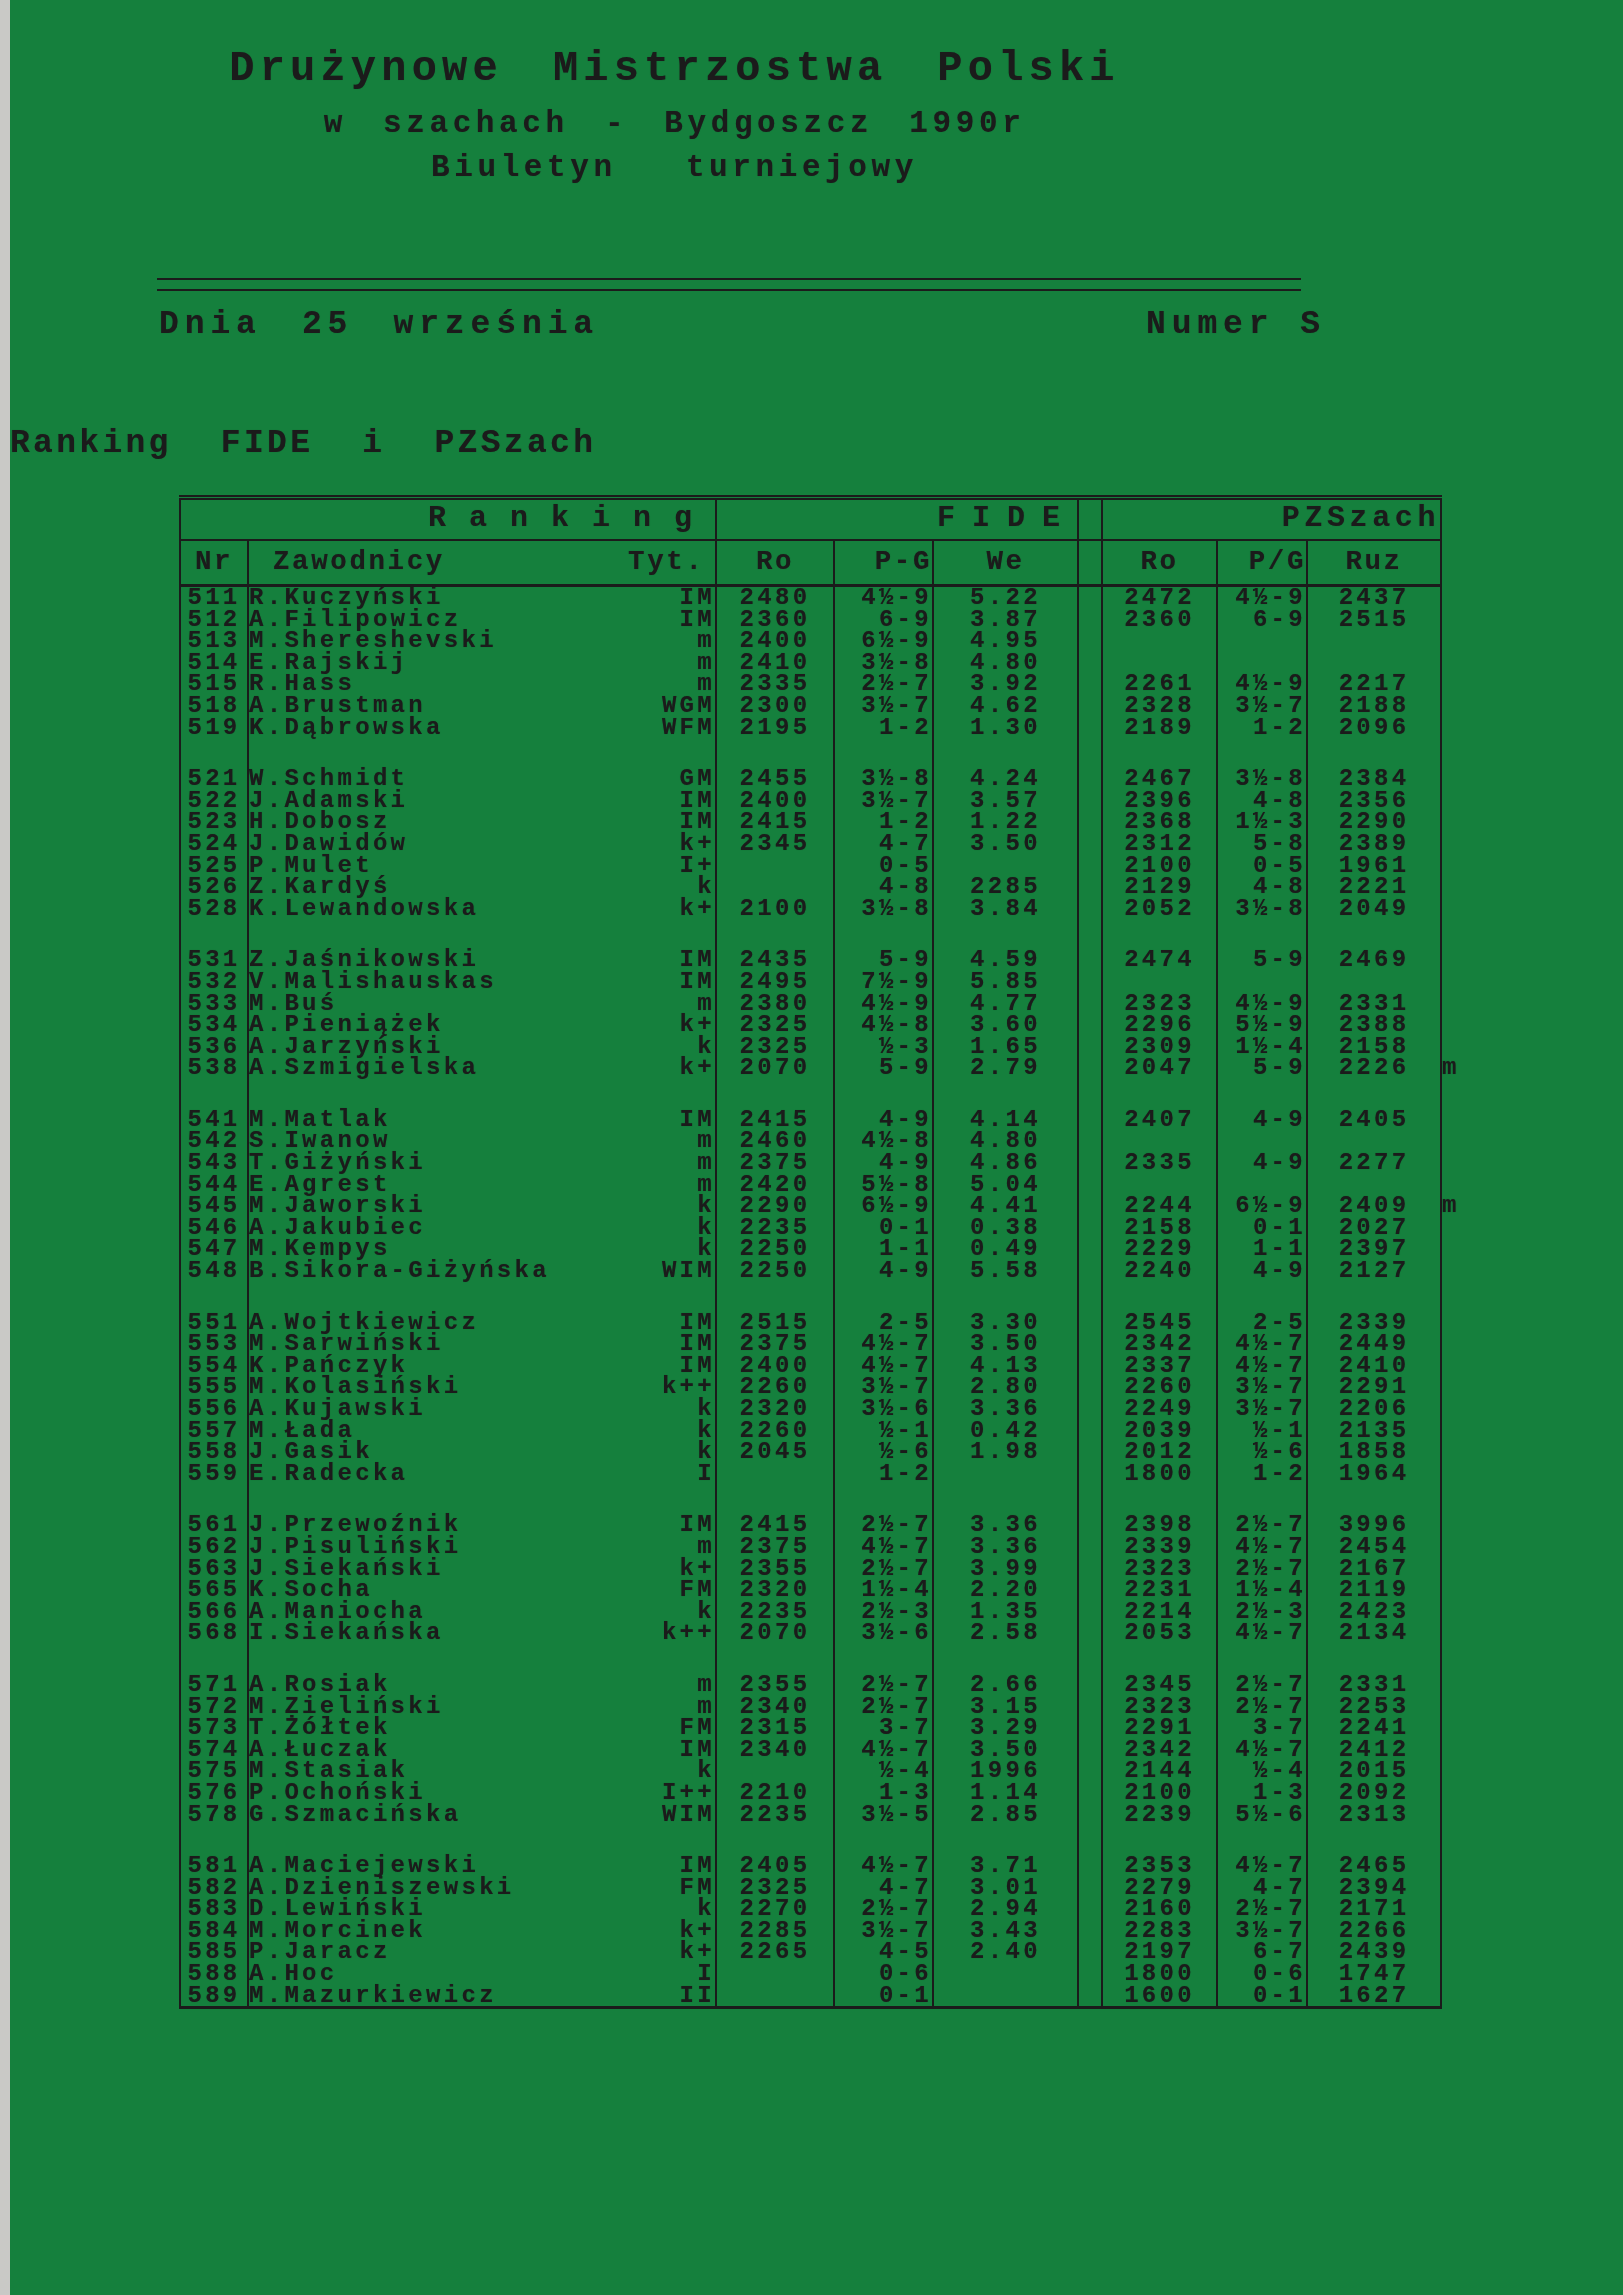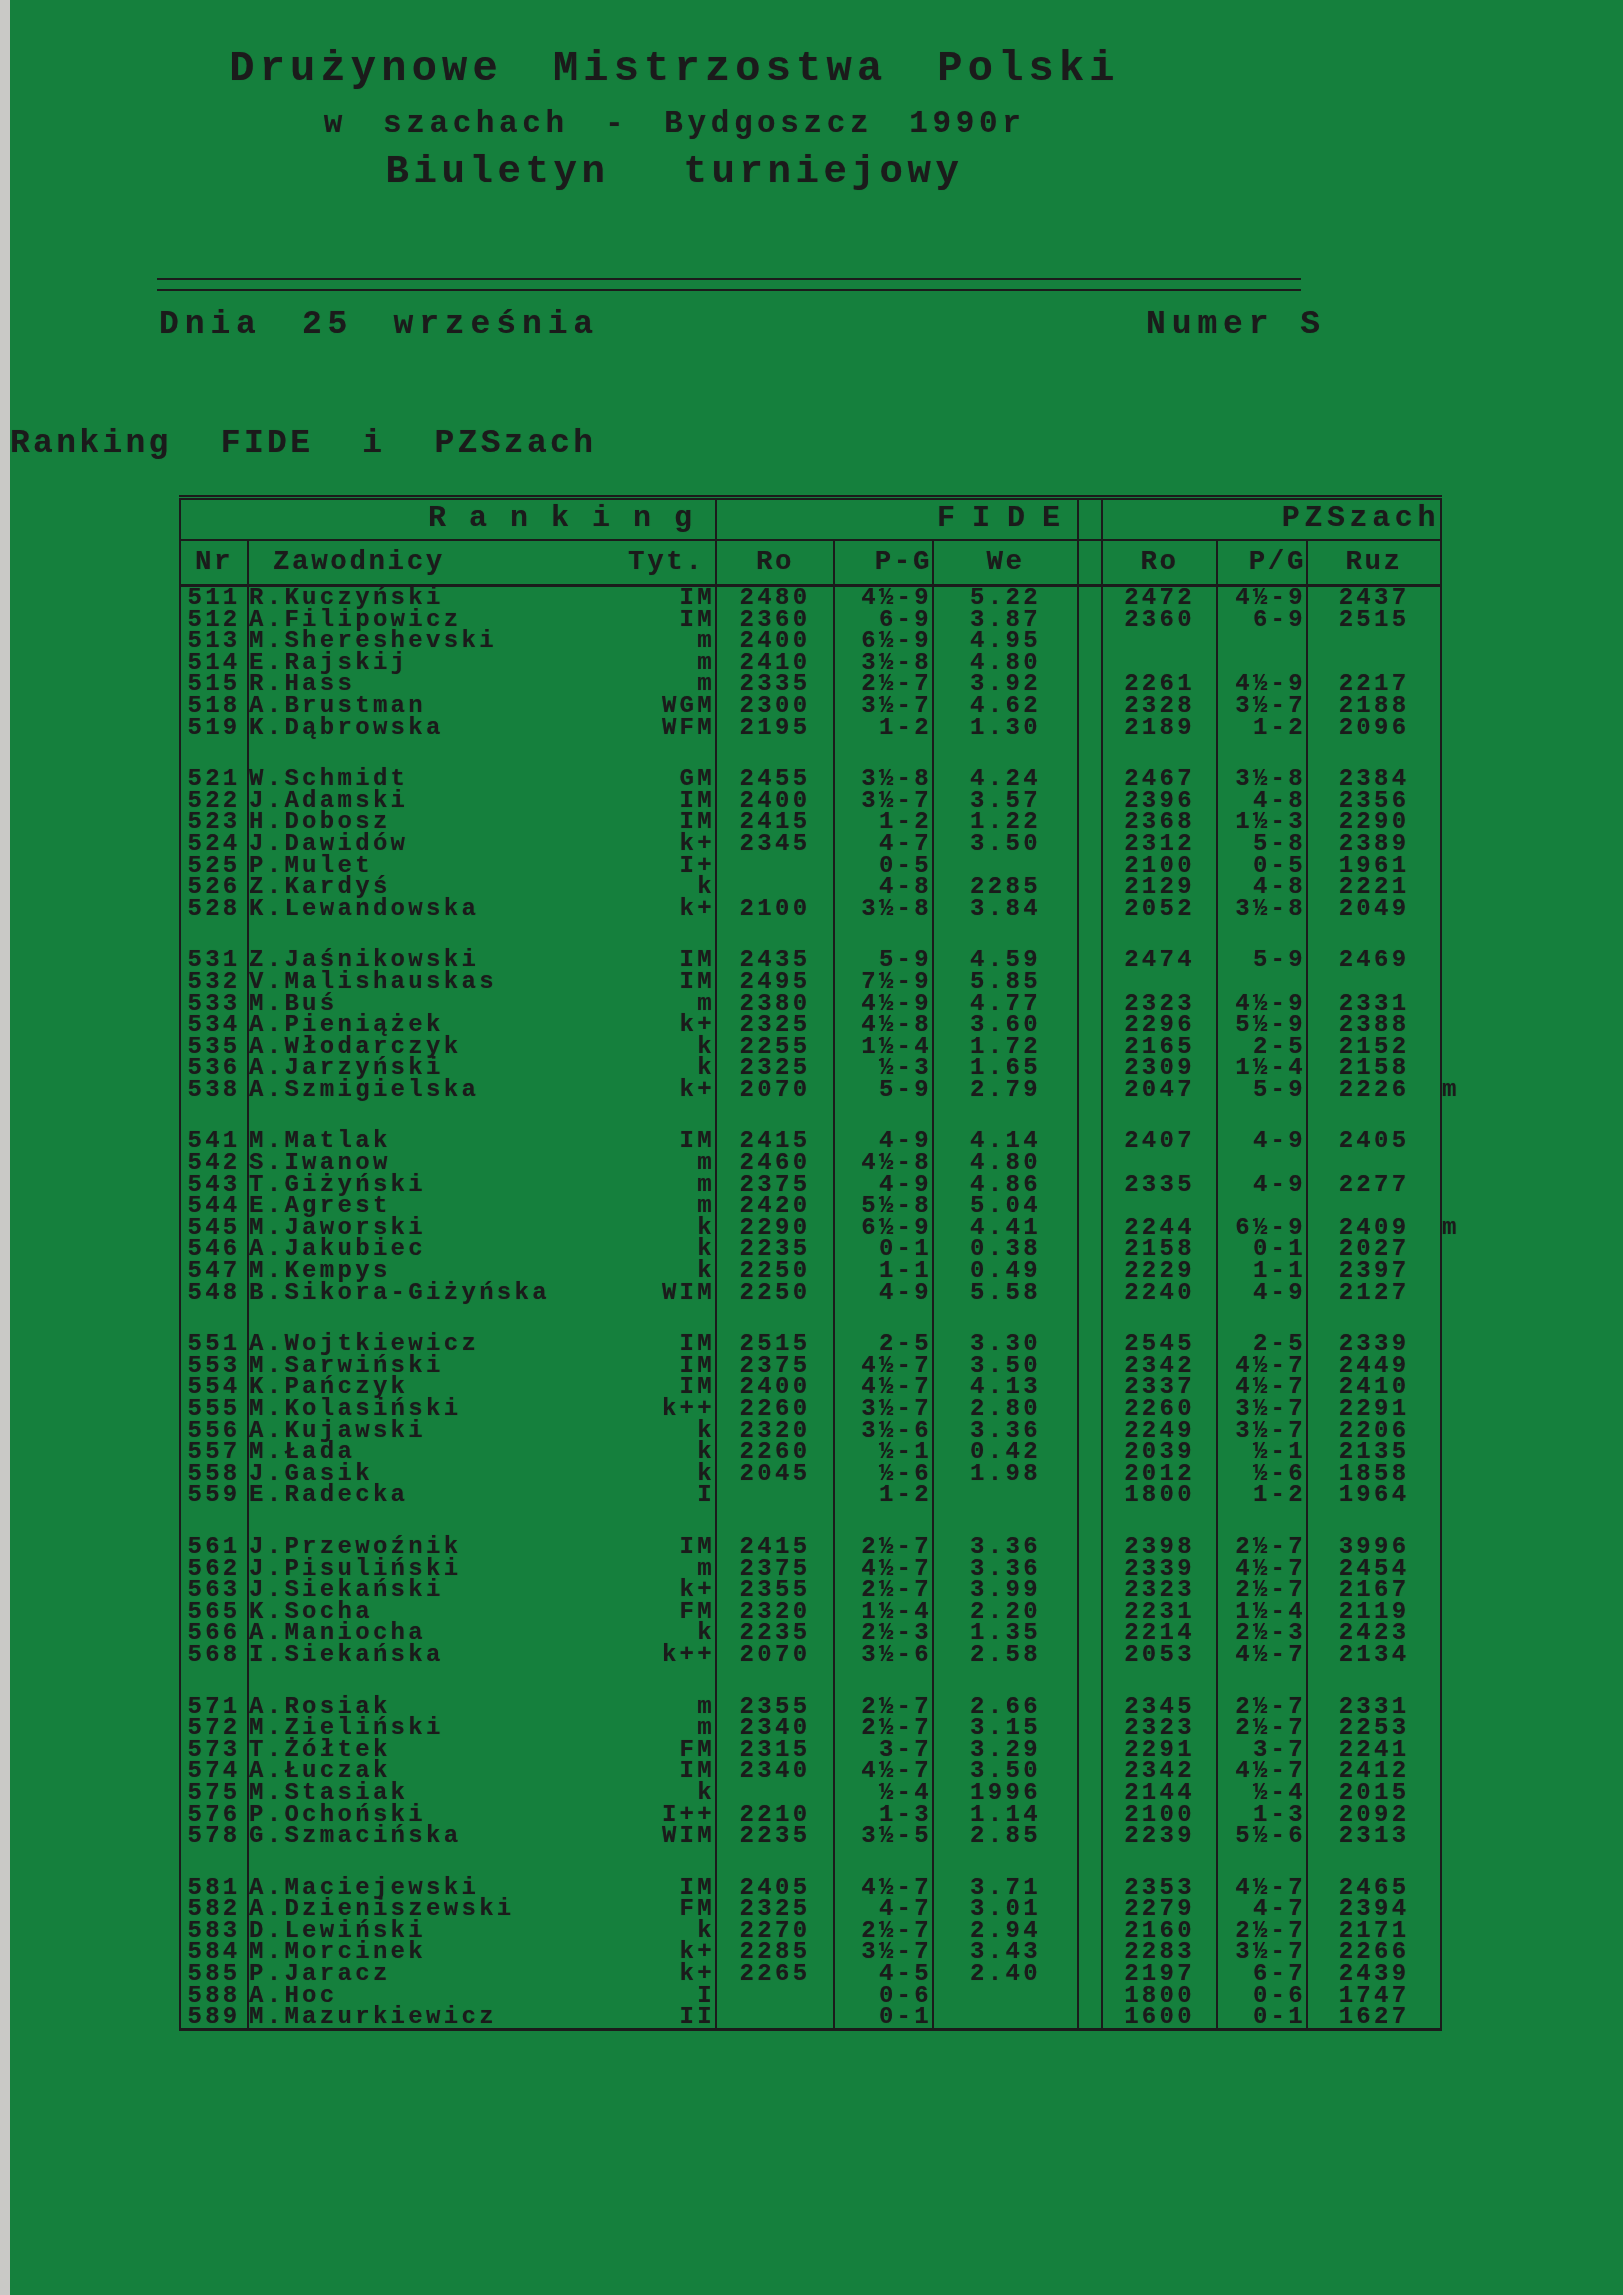--- a/index.html
+++ b/index.html
@@ -11,21 +11,21 @@
     font-weight:700;
     color:#1b1b1b;
     text-shadow:0 0 0.7px rgba(27,27,27,.45);
     overflow:hidden;
     margin-left:10px;
   }
   
   .title{position:absolute;left:0;width:1329px;text-align:center;white-space:nowrap;}
   .l1{top:45px;font-size:42px;letter-spacing:5.2px;word-spacing:19.6px;}
   .l2{top:106px;font-size:31px;letter-spacing:4.6px;word-spacing:13px;}
-  .l3{top:150px;font-size:39px;letter-spacing:4.6px;word-spacing:46px;}
+  .l3{top:150px;font-size:31px;letter-spacing:4.6px;word-spacing:46px;}
   .rule{position:absolute;top:278px;left:147px;width:1144px;height:8.5px;
         border-top:2.6px solid #1b1b1b;border-bottom:2px solid #1b1b1b;}
   .dateline{position:absolute;top:306px;left:149px;font-size:33px;letter-spacing:5.9px;word-spacing:14.4px;white-space:nowrap;}
   .numline{position:absolute;top:306px;left:1136px;font-size:33px;letter-spacing:5.9px;white-space:nowrap;}
   .section-title{position:absolute;top:425px;left:0;width:1172px;
                  font-size:33px;letter-spacing:3.3px;word-spacing:26px;white-space:nowrap;}
   
   table.rank{
     position:absolute;top:495px;left:169px;
     width:1307px;
@@ -370,33 +370,20 @@
           <td class="c-fr">2325</td>
           <td class="c-fp">4½-8</td>
           <td class="c-fw">3.60</td>
           <td class="c-sep"></td>
           <td class="c-zr">2296</td>
           <td class="c-zp">5½-9</td>
           <td class="c-zz">2388</td>
           <td class="c-nt"></td>
         </tr>
         <tr>
-          <td class="c-n">535</td>
-          <td class="c-nm">A.Włodarczyk</td>
-          <td class="c-t">k</td>
-          <td class="c-fr">2255</td>
-          <td class="c-fp">1½-4</td>
-          <td class="c-fw">1.72</td>
-          <td class="c-sep"></td>
-          <td class="c-zr">2165</td>
-          <td class="c-zp">2-5</td>
-          <td class="c-zz">2152</td>
-          <td class="c-nt"></td>
-        </tr>
-        <tr>
           <td class="c-n">536</td>
           <td class="c-nm">A.Jarzyński</td>
           <td class="c-t">k</td>
           <td class="c-fr">2325</td>
           <td class="c-fp">½-3</td>
           <td class="c-fw">1.65</td>
           <td class="c-sep"></td>
           <td class="c-zr">2309</td>
           <td class="c-zp">1½-4</td>
           <td class="c-zz">2158</td>

